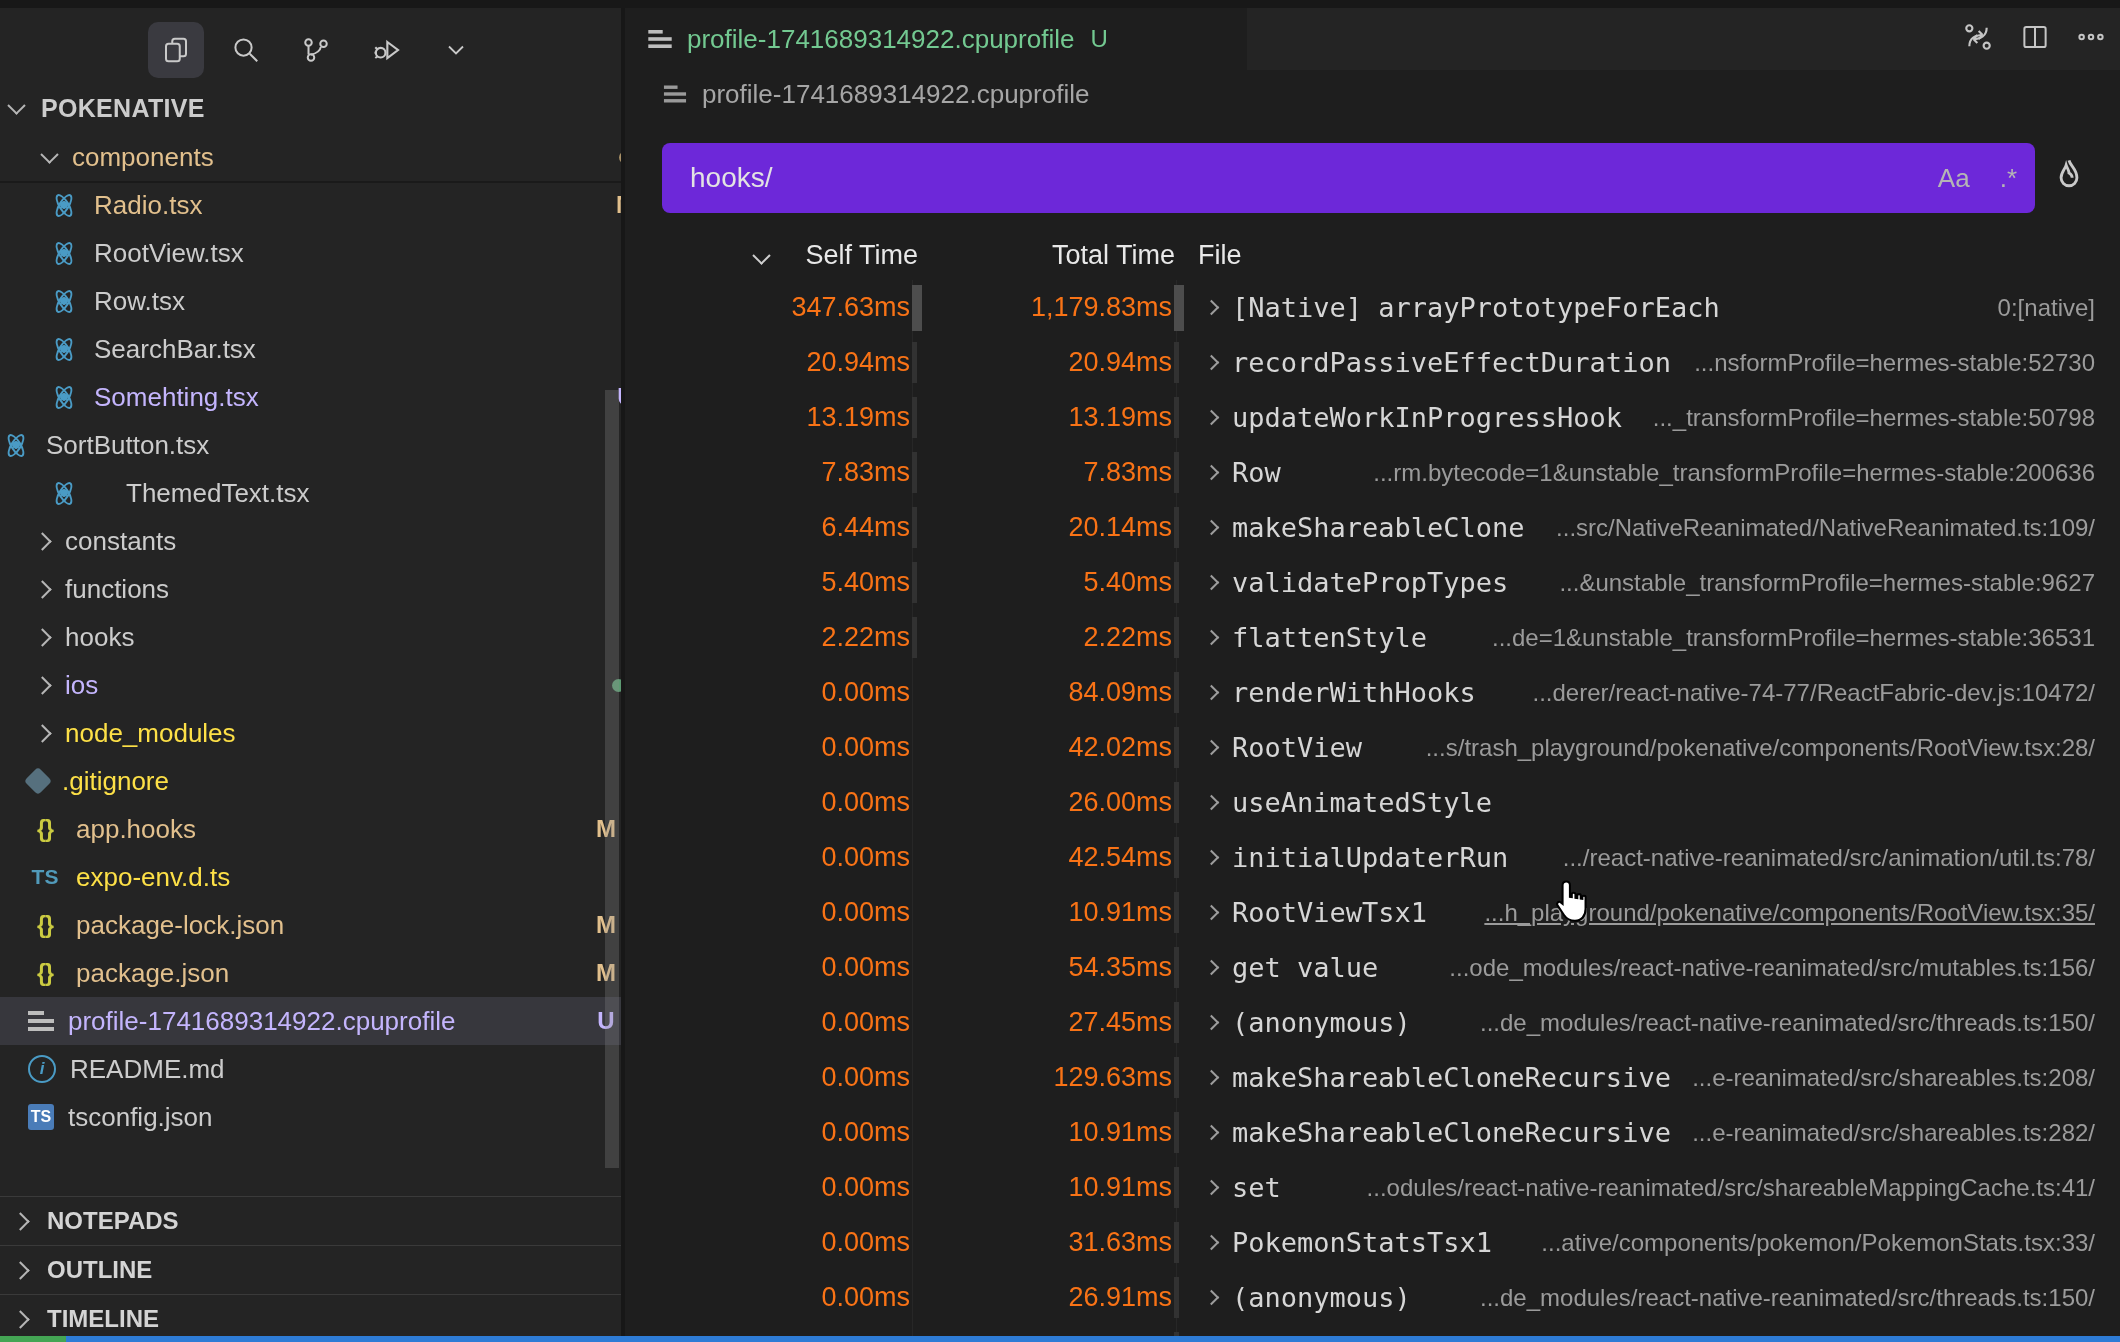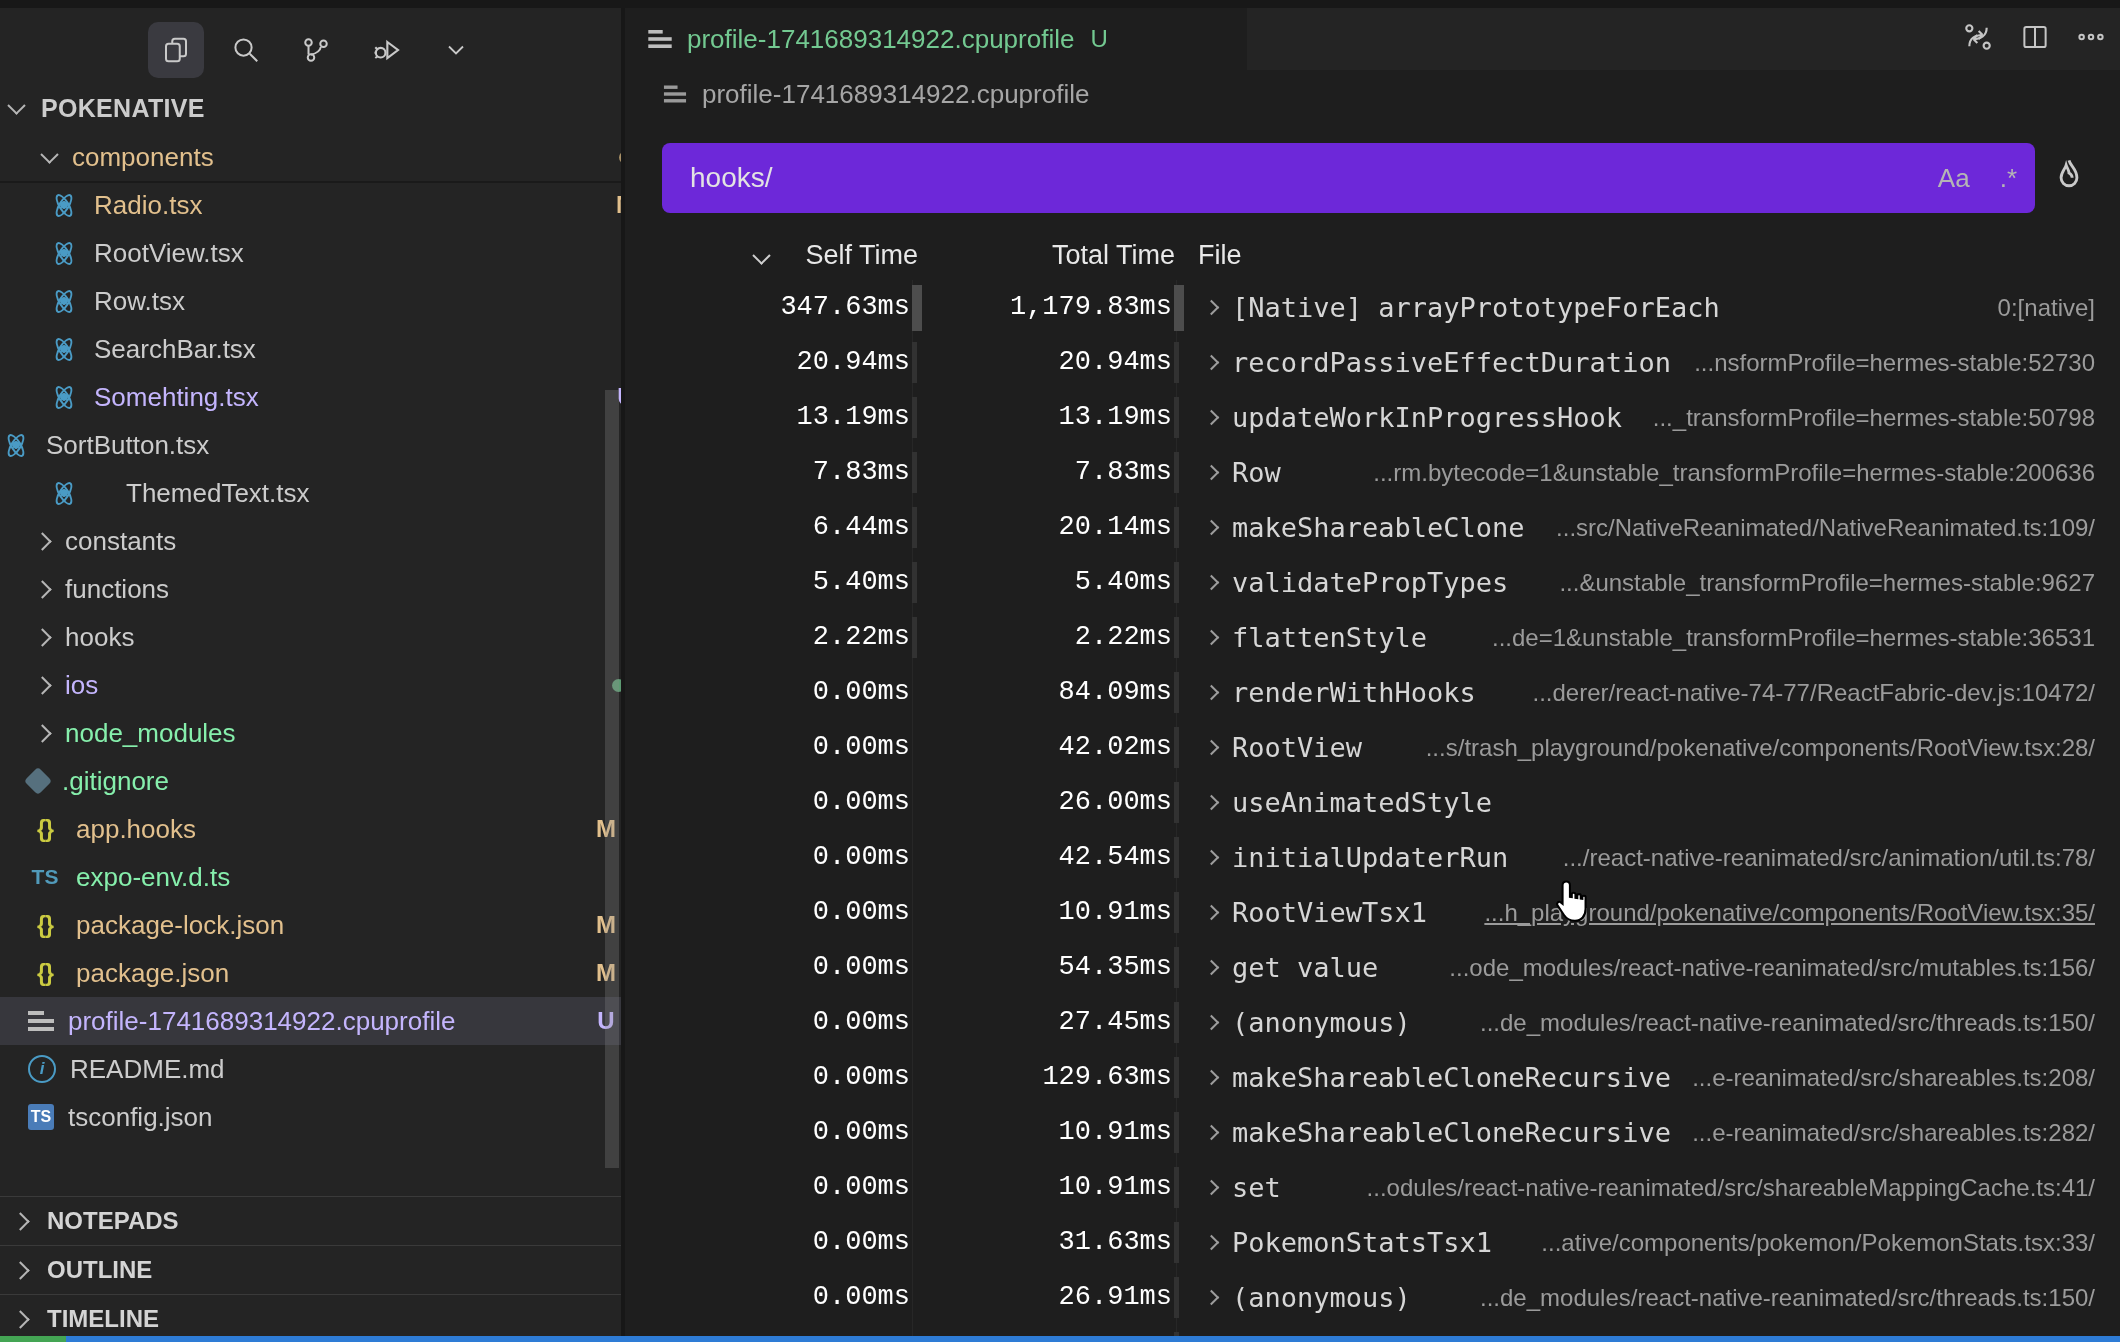--- a/index.html
+++ b/index.html
@@ -27,21 +27,21 @@
   .project-row .chev{margin:0 18px 0 10px;}
 
   #tree{position:absolute;left:0;top:125px;width:621px;height:1016px;}
   .trow{position:absolute;left:0;width:621px;height:48px;display:flex;align-items:center;
         color:#cccccc;font-size:26px;}
   .trow.selected{background:#37373d;}
   .trow .chev{margin-right:16px;}
   .tlabel{white-space:nowrap;overflow:hidden;}
   .state-modified{color:#e2c08d;}
   .state-untracked{color:#c4b5fd;}
-  .state-dimmed{color:#86efac;}
+  .state-dimmed{color:#fde047;}
   .tbadge{position:absolute;right:28px;width:30px;text-align:center;font-size:24px;font-weight:600;}
   .tdot{position:absolute;right:32px;width:13px;height:13px;border-radius:50%;}
   .dot-modified{background:#a89067;}
   .dot-untracked{background:#5d9a72;}
 
   .ticon{width:34px;height:34px;margin-right:14px;flex:none;display:flex;
          align-items:center;justify-content:center;position:relative;font-weight:bold;}
   .icon-react{width:32px;height:32px;
       background:radial-gradient(circle at center,#4a9bc5 0 3.5px,transparent 4px);}
   .icon-react::before,.icon-react::after{content:"";position:absolute;left:3px;top:11px;
@@ -102,21 +102,21 @@
       font-size:27px;font-weight:500;}
   .thead .chev{position:absolute;left:130px;top:12px;border-color:#cfcfcf;}
   .th-self{position:absolute;left:0;top:0;width:293px;text-align:right;}
   .th-total{position:absolute;left:320px;top:0;width:230px;text-align:right;}
   .th-file{position:absolute;left:573px;top:0;}
 
   #rows{position:absolute;left:0;top:272px;width:1495px;height:1062px;overflow:hidden;}
   .colsep{position:absolute;top:0;bottom:0;width:1px;background:rgba(255,255,255,.045);}
   .prow{position:absolute;left:0;width:1495px;height:55px;}
   .prow span{line-height:55px;white-space:nowrap;}
-  .pv{position:absolute;font-family:Liberation Mono, monospace;font-size:27px;color:#ffffff;}
+  .pv{position:absolute;font-family:Liberation Sans, sans-serif;font-size:27px;color:#f97316;}
   .pv.self{left:0;width:285px;text-align:right;}
   .pv.total{left:320px;width:227px;text-align:right;}
   .tick{position:absolute;top:7px;width:5px;height:41px;background:#323232;}
   .tick.self{left:287px;}
   .tick.total{left:549px;}
   .prow.emph .tick{width:10px;height:46px;top:5px;background:#4d4d4d;}
   .fchev{position:absolute;left:581px;top:22px;width:9px;height:9px;
       border-right:2px solid #9d9d9d;border-top:2px solid #9d9d9d;transform:rotate(45deg);}
   .fn{position:absolute;left:607px;font-family:"DejaVu Sans Mono",monospace;font-size:27px;color:#d6d6d6;}
   .fpath{position:absolute;right:25px;font-size:24px;color:#9b9b9b;}

